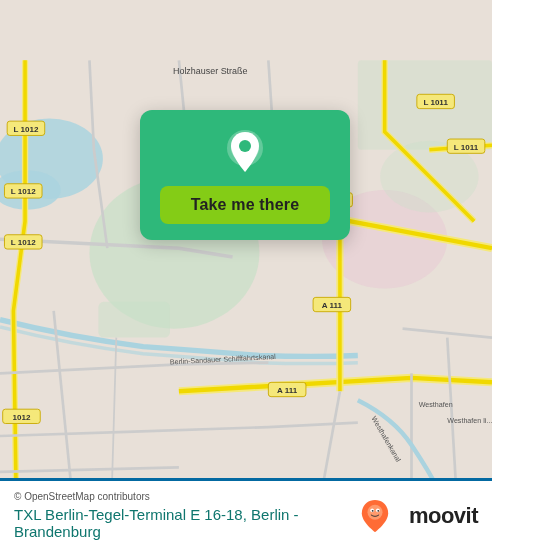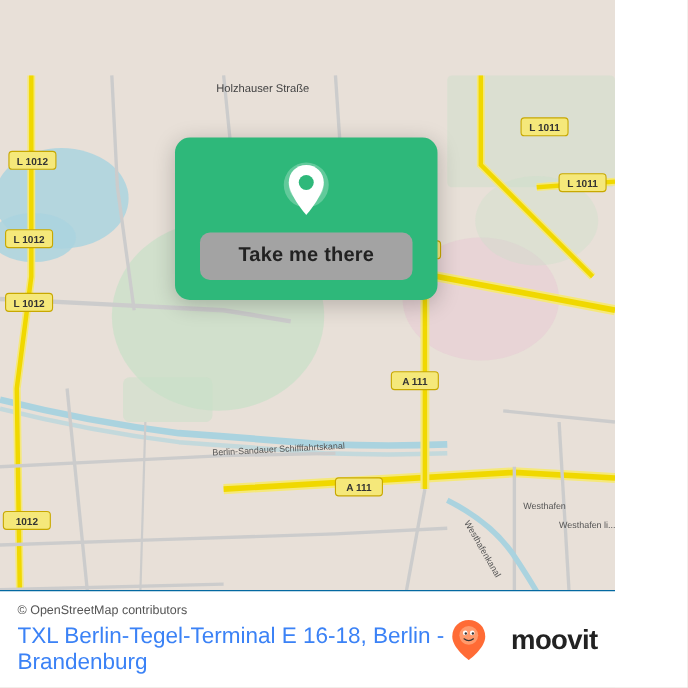--- a/index.html
+++ b/index.html
@@ -42,61 +42,61 @@
       box-shadow: 0 4px 18px rgba(0,0,0,0.22);
     }
 
     #location-pin-icon {
       width: 48px;
       height: 48px;
       margin-bottom: 10px;
     }
 
     #take-me-there-btn {
-      background: #a3a3a3;
+      background: #84cc16;
       color: #222;
       border: none;
       border-radius: 8px;
       padding: 10px 5px;
       font-size: 16px;
       font-weight: 600;
       cursor: pointer;
       width: 100%;
       text-align: center;
       letter-spacing: 0.01em;
     }
 
     
     #bottom-bar {
       position: absolute;
       bottom: 0;
       left: 0;
       width: 100%;
       background: white;
-      border-top: 1px solid #0369a1;
+      border-top: 3px solid #0369a1;
       padding: 10px 14px 10px 14px;
       display: flex;
       align-items: center;
       justify-content: space-between;
     }
 
     #bottom-left {
       display: flex;
       flex-direction: column;
     }
 
     #copyright-text {
       font-size: 10px;
       color: #555;
       margin-bottom: 4px;
     }
 
     #location-name {
-      font-size: 18px;
-      color: #3b82f6;
+      font-size: 15px;
+      color: #0f766e;
       font-weight: 500;
     }
 
     #moovit-logo {
       display: flex;
       align-items: center;
       gap: 20px;
       text-align: center;
     }
 

